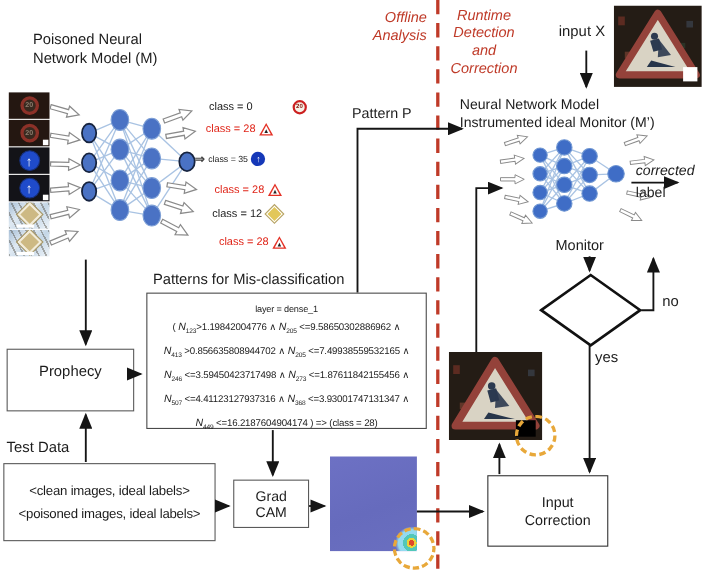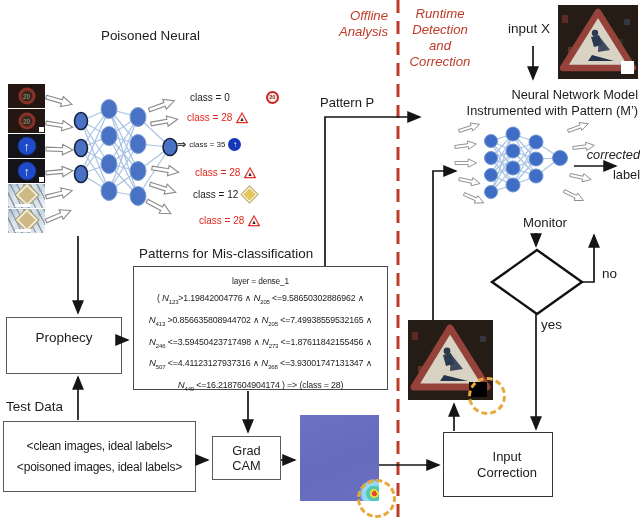--- a/index.html
+++ b/index.html
@@ -1,19 +1,19 @@
 <!DOCTYPE html>
 <html><head>
 <meta charset="utf-8">
 <style>
   html,body{margin:0;padding:0;background:#fff;}
   .canvas{position:relative;width:640px;height:519px;background:#fff;overflow:hidden;
           font-family:"Liberation Sans",sans-serif;color:#1c1c1c;}
   .txt{position:absolute;z-index:3;white-space:nowrap;}
-  .ctr{text-align:right;white-space:normal;}
+  .ctr{text-align:left;white-space:normal;}
   svg.layer{position:absolute;left:0;top:0;z-index:2;}
   .obox{position:absolute;background:#fff;border:1.6px solid #5a5a5a;z-index:1;box-sizing:border-box;}
   .boxtxt{position:absolute;z-index:3;display:flex;flex-direction:column;align-items:center;justify-content:center;}
   .redital{color:#bf3a28;font-style:italic;font-size:13.2px;line-height:16px;z-index:3;position:absolute;}
   
   .clsrow{position:absolute;z-index:3;height:14px;display:flex;align-items:center;gap:3px;font-size:10px;}
   .clsrow.small{font-size:8px;}
   .redtxt{color:#e0261a;}
   .ic{display:inline-block;}
   .ic20{width:13px;height:13px;border-radius:50%;border:2.5px solid #cc2020;background:#f7f2e8;
@@ -274,20 +274,21 @@
       <polyline points="78,420 78,377" marker-end="url(#ah)"></polyline>
       <polyline points="196,460 208,460" marker-end="url(#ah)"></polyline>
       <polyline points="248,391 248,432" marker-end="url(#ah)"></polyline>
       <polyline points="281,460 295,460" marker-end="url(#ah)"></polyline>
       <polyline points="574,166 616,166" marker-end="url(#ah)"></polyline>
     </g>
   </svg>
 
   <div class="txt ctr" style="left:30px;top:28px;width:170px;font-size:13.4px;line-height:16.5px;">
     <div>Poisoned Neural</div>
+    <div>Network Model (M)</div>
   </div>
 
   <div class="clsrow" style="left:190px;top:90px;gap:36px;">
     <span>class = 0</span>
     <span class="ic ic20">20</span>
   </div>
   <div class="clsrow" style="left:187px;top:110px;">
     <span class="redtxt">class = 28</span>
     <svg width="14" height="13">
         <path d="M7 0.8 L13.4 12.2 L0.6 12.2 Z" fill="#e43025"></path>
@@ -330,21 +331,21 @@
     <div>Detection</div>
     <div>and</div>
     <div>Correction</div>
   </div>
 
   <div class="txt" style="left:320px;top:95px;font-size:13px;">Pattern P</div>
   <div class="txt" style="left:508px;top:21px;font-size:13.5px;">input X</div>
 
   <div class="txt ctr" style="left:418px;top:87px;width:220px;font-size:12.8px;line-height:15.5px;">
     <div>Neural Network Model</div>
-    <div>Instrumented with Pattern (M’)</div>
+    <div>Instrumented ideal Monitor (M’)</div>
   </div>
 
   <div class="txt ctr" style="left:578px;top:147px;width:62px;font-size:12.8px;font-style:italic;">corrected</div>
   <div class="txt ctr" style="left:578px;top:167px;width:62px;font-size:12.8px;">label</div>
 
   <div class="txt ctr" style="left:505px;top:215px;width:62px;font-size:13.2px;">Monitor</div>
 
   <div class="txt" style="left:602px;top:266px;font-size:13.5px;">no</div>
   <div class="txt" style="left:541px;top:317px;font-size:13.5px;">yes</div>
 

